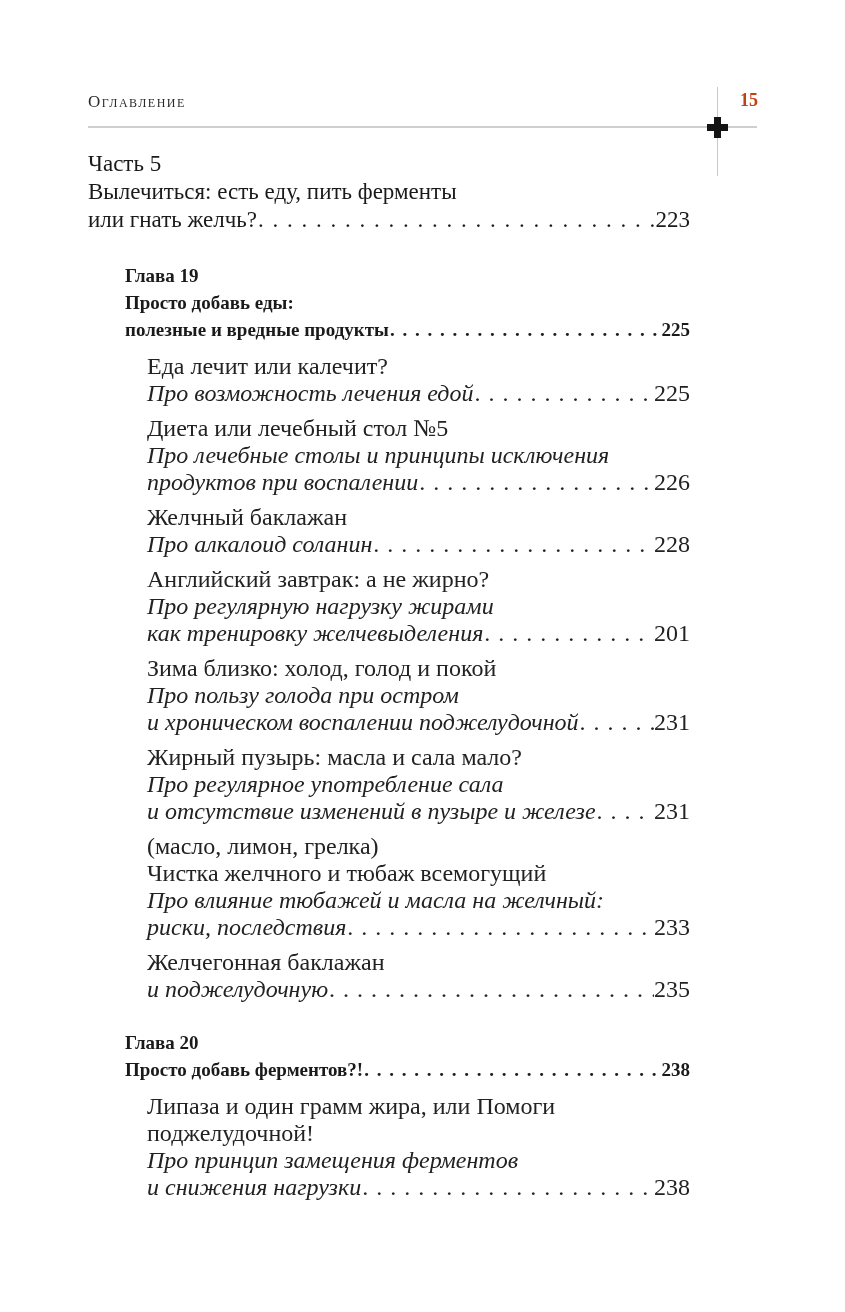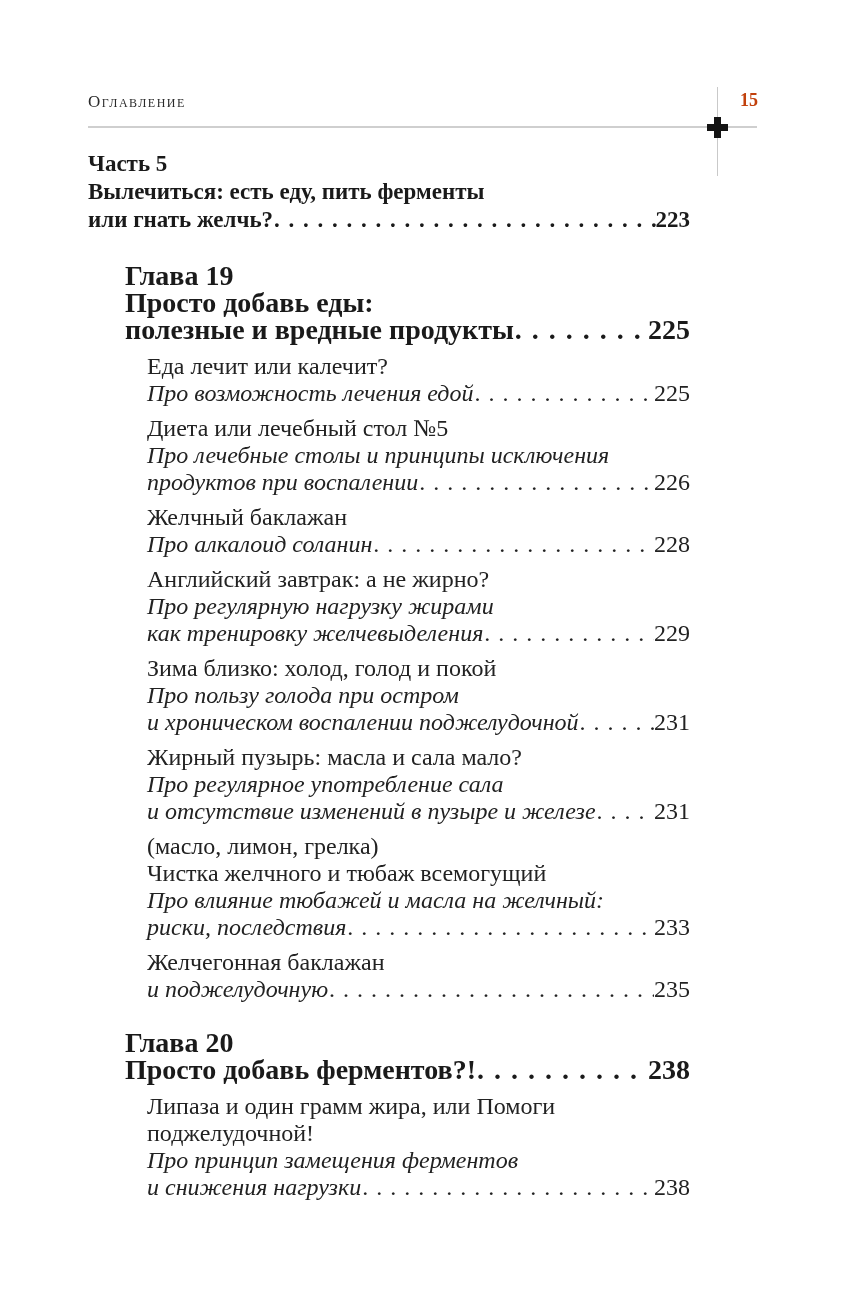--- a/index.html
+++ b/index.html
@@ -25,25 +25,25 @@
     position:absolute;left:717px;top:87px;width:1px;height:89px;
     background:#c9c9c9;
   }
   .plusmark{position:absolute;left:707px;top:117px;width:21px;height:21px;}
   .plusmark .pm-h{position:absolute;left:0;top:7px;width:21px;height:7px;background:#141414;}
   .plusmark .pm-v{position:absolute;left:7px;top:0;width:7px;height:21px;background:#141414;}
 
   
   .content{position:absolute;left:88px;top:150px;width:602px;}
 
-  .part{font-size:23px;line-height:28px;font-weight:bold;color:#1a1a1a;}
+  .part{font-size:23px;line-height:28px;font-weight:normal;color:#1a1a1a;}
 
   .chapter-block{margin-top:28px;}
   .chapter-block.second{margin-top:26px;}
-  .ch-head{margin-left:37px;font-size:28px;line-height:27px;font-weight:bold;color:#1a1a1a;}
+  .ch-head{margin-left:37px;font-size:19px;line-height:27px;font-weight:bold;color:#1a1a1a;}
 
   .entry{margin-left:59px;font-size:24px;line-height:27px;margin-top:8px;color:#222222;}
   .entry.first{margin-top:10px;}
   .sub{font-style:italic;}
 
   
   .leader-line{display:flex;align-items:baseline;}
   .l-text{white-space:nowrap;}
   .dots{
     flex:1 1 0;min-width:0;overflow:hidden;white-space:nowrap;
@@ -118,21 +118,21 @@
           <span class="pg">228</span>
       </div>
     </div>
 
     <div class="entry">
       <div>Английский завтрак: а не жирно?</div>
       <div class="sub">Про регулярную нагрузку жирами</div>
       <div class="leader-line">
         <span class="l-text sub">как тренировку желчевыделения</span>
           <span class="dots"></span>
-          <span class="pg">229</span>
+          <span class="pg">201</span>
       </div>
     </div>
 
     <div class="entry">
       <div>Зима близко: холод, голод и покой</div>
       <div class="sub">Про пользу голода при остром</div>
       <div class="leader-line">
         <span class="l-text sub">и хроническом воспалении поджелудочной</span>
           <span class="dots"></span>
           <span class="pg">231</span>

